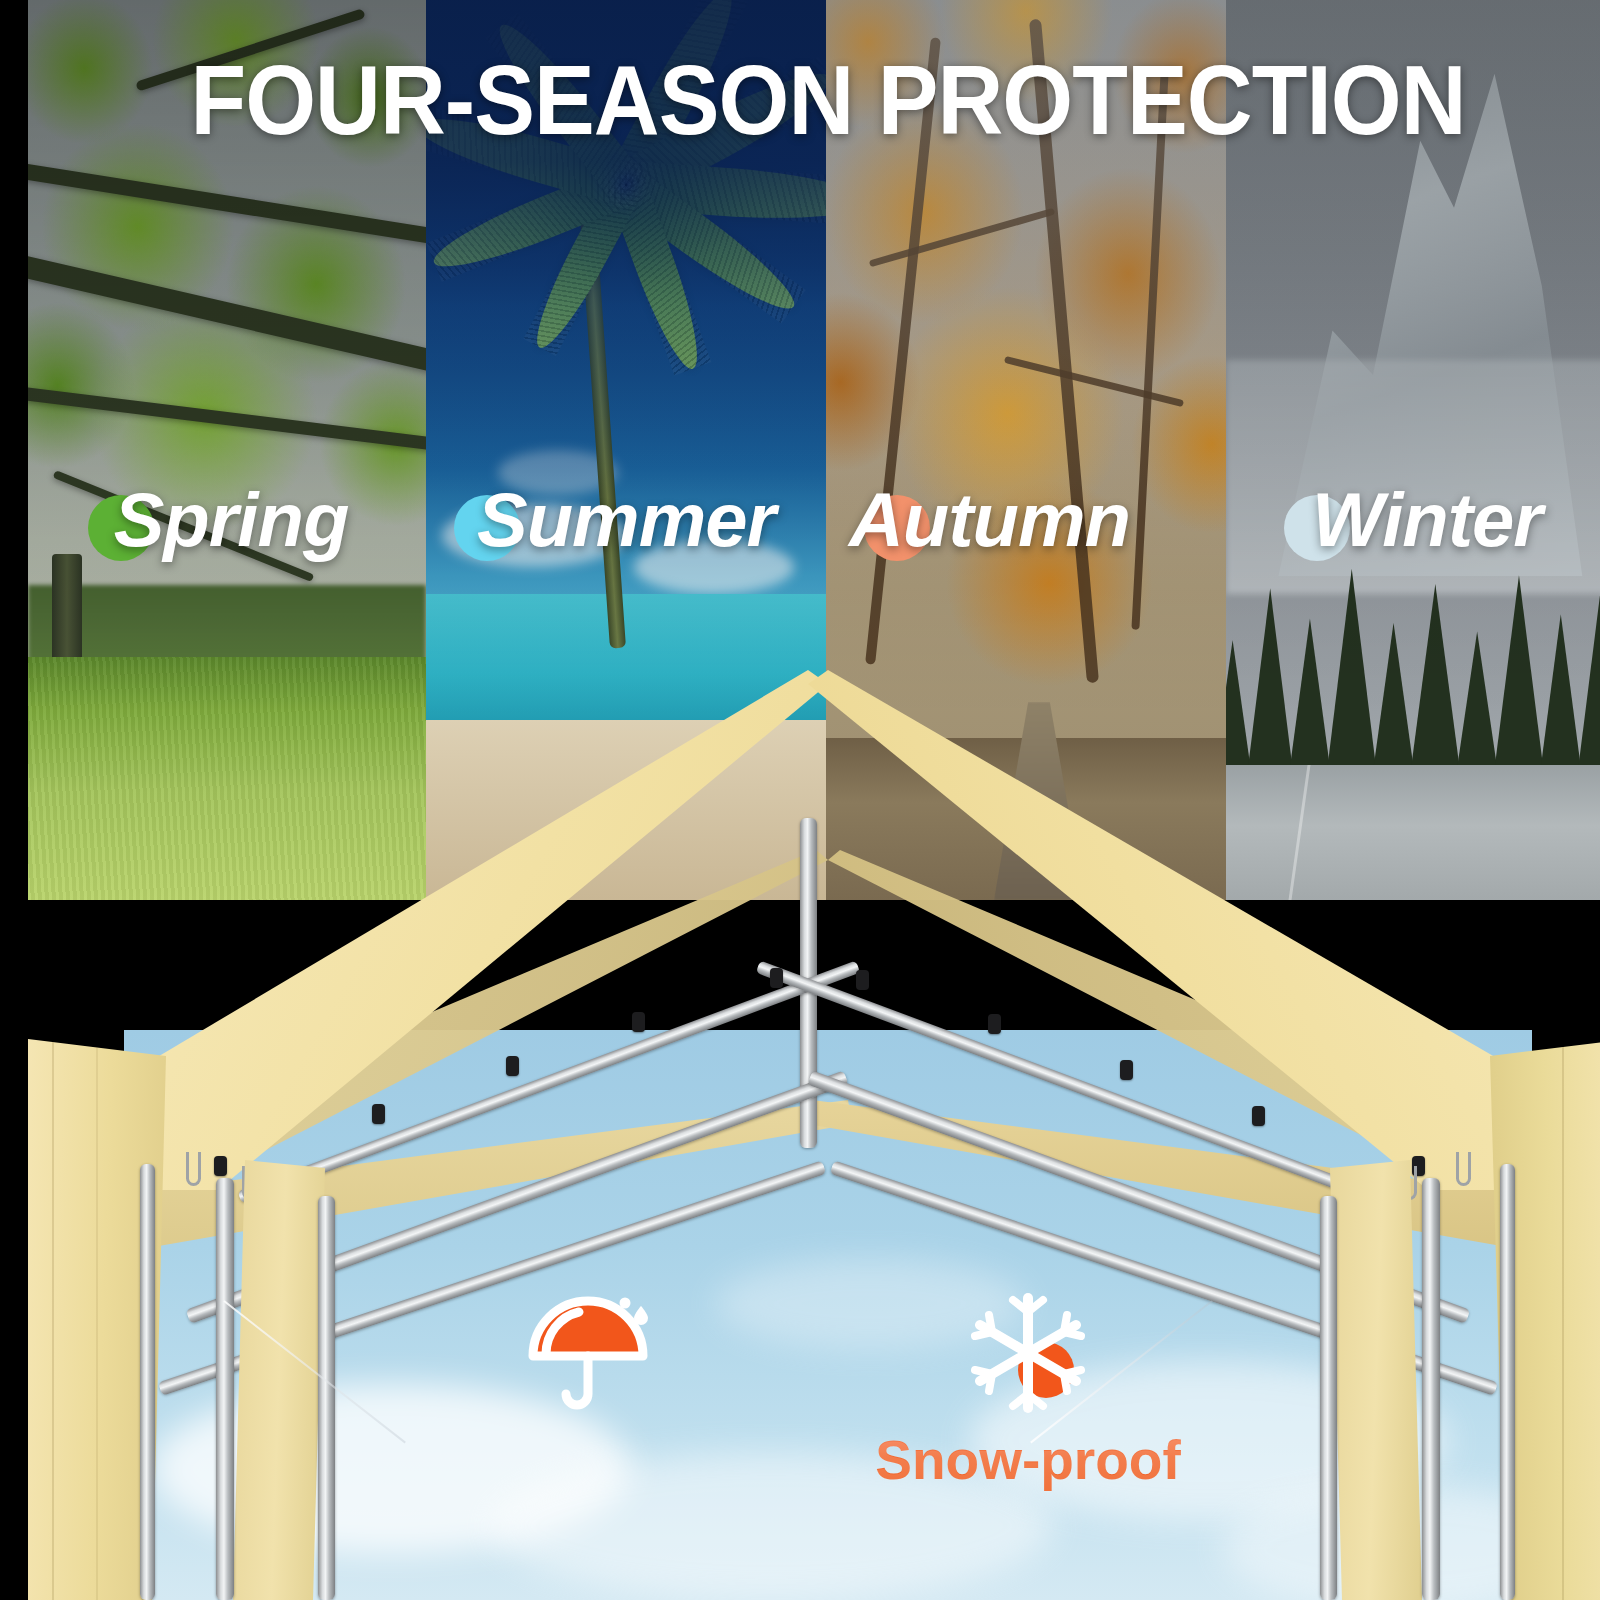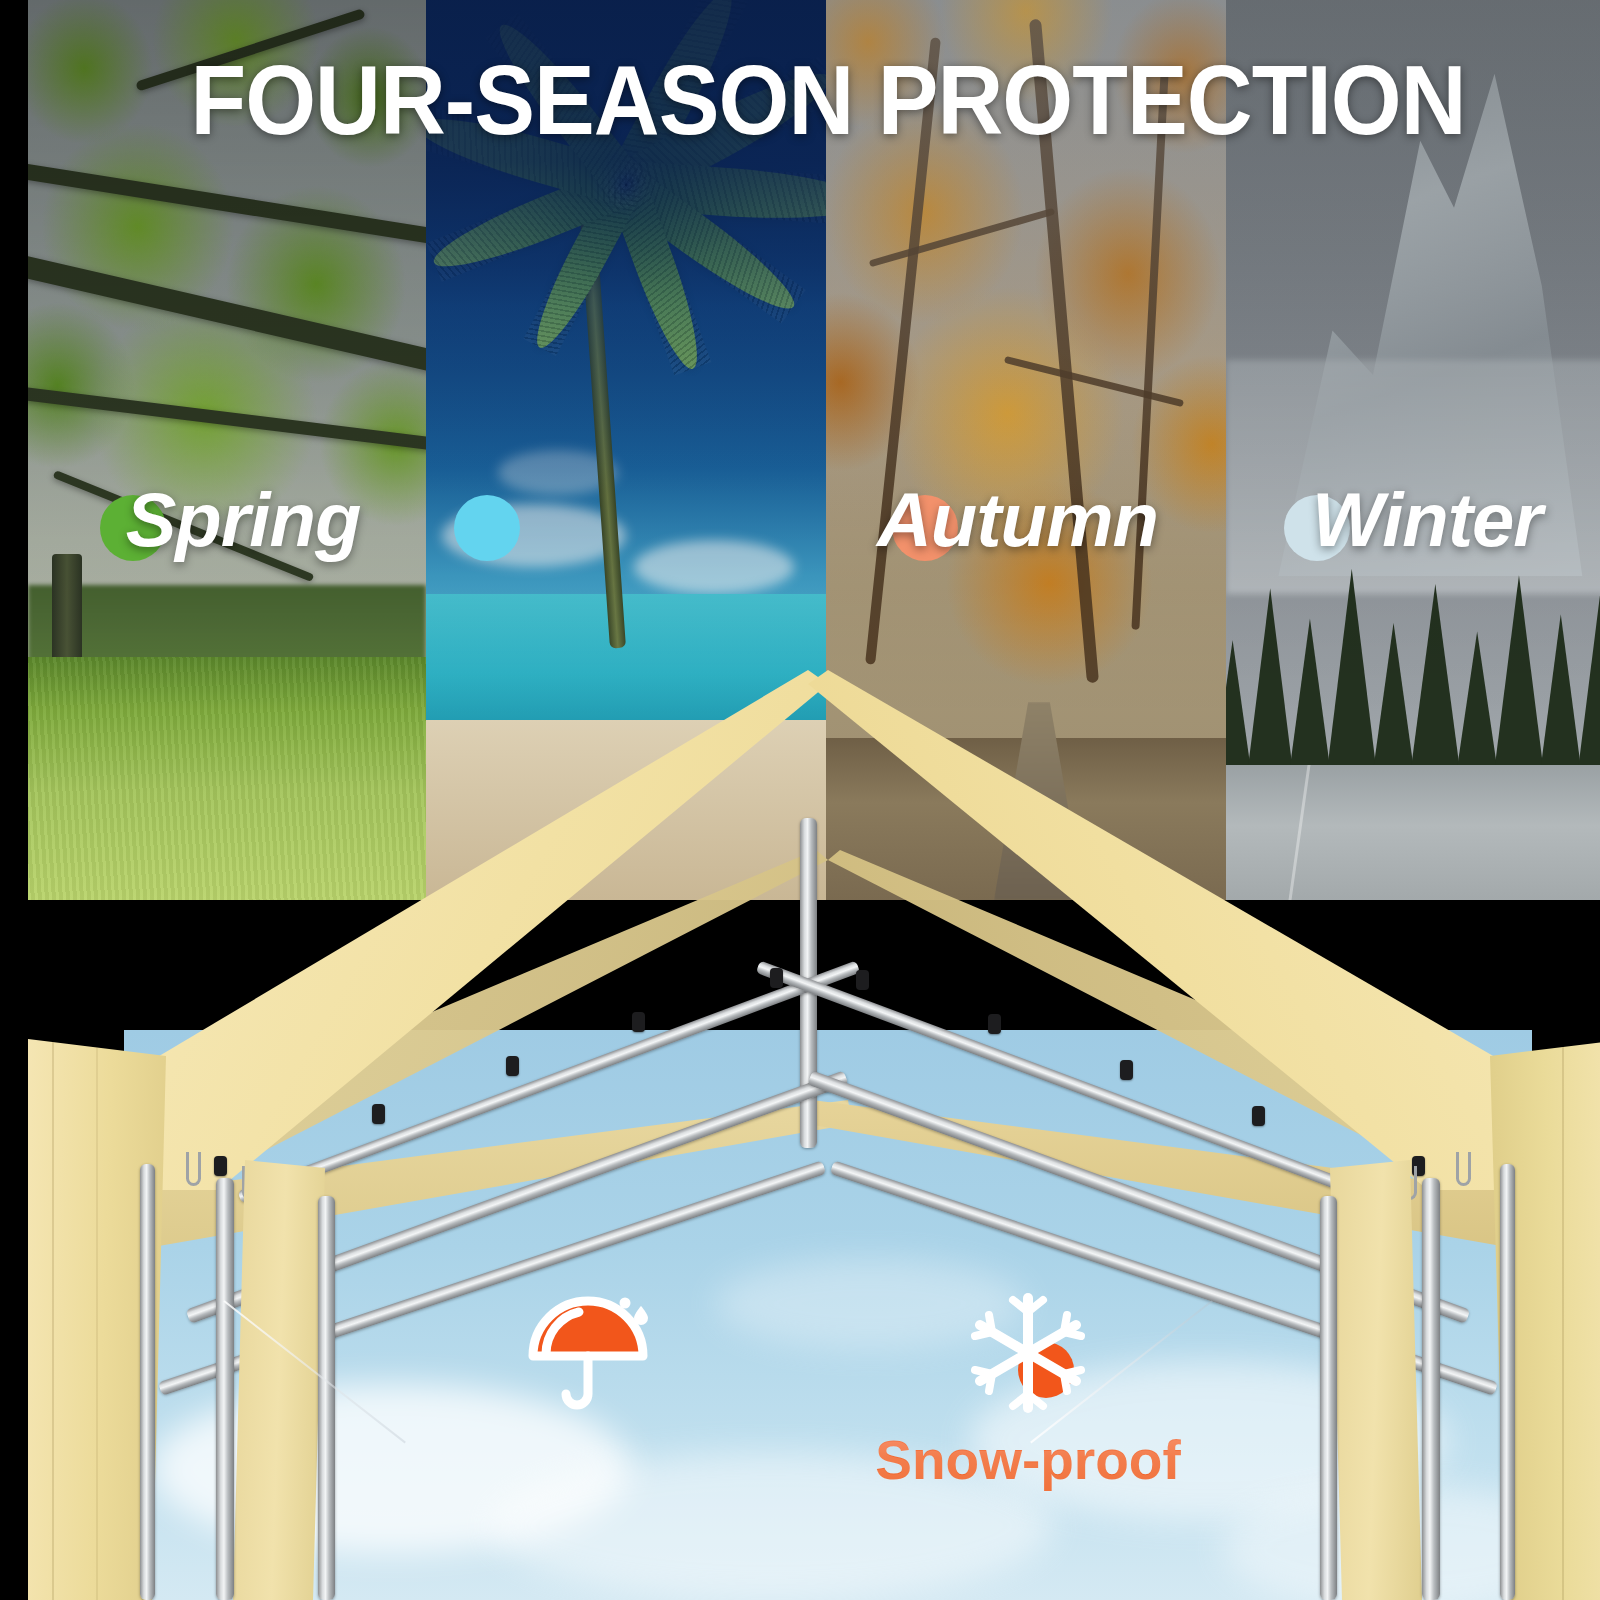--- a/index.html
+++ b/index.html
@@ -279,30 +279,31 @@
         <div class="fir" style="left:86%;width:13%;height:100%;"></div>
       </div>
       <div class="winter-road"></div>
       <div class="winter-roadline"></div>
     </div>
     <div class="scrim"></div>
   </div>
 
   <div id="headline">FOUR-SEASON PROTECTION</div>
 
-  <div class="season-label" style="left:16px;width:398px;">
+  <div class="season-label" style="left:4px;width:398px;">
     <span class="season-dot" style="left:56px;background:#5cb034;"></span>
     <span class="season-name">Spring</span>
   </div>
 
   <div class="season-label" style="left:398px;width:400px;">
     <span class="season-dot" style="left:28px;background:#63d4ef;"></span>
-  </div>
-
-  <div class="season-label" style="left:826px;width:327px;">
+    <span class="season-name">Summer</span>
+  </div>
+
+  <div class="season-label" style="left:798px;width:327px;">
     <span class="season-dot" style="left:38px;background:#f2916b;"></span>
     <span class="season-name">Autumn</span>
   </div>
 
   <div class="season-label" style="left:1198px;width:402px;">
     <span class="season-dot" style="left:58px;background:#cfe2ea;"></span>
     <span class="season-name">Winter</span>
   </div>
 
   <div id="tent">

